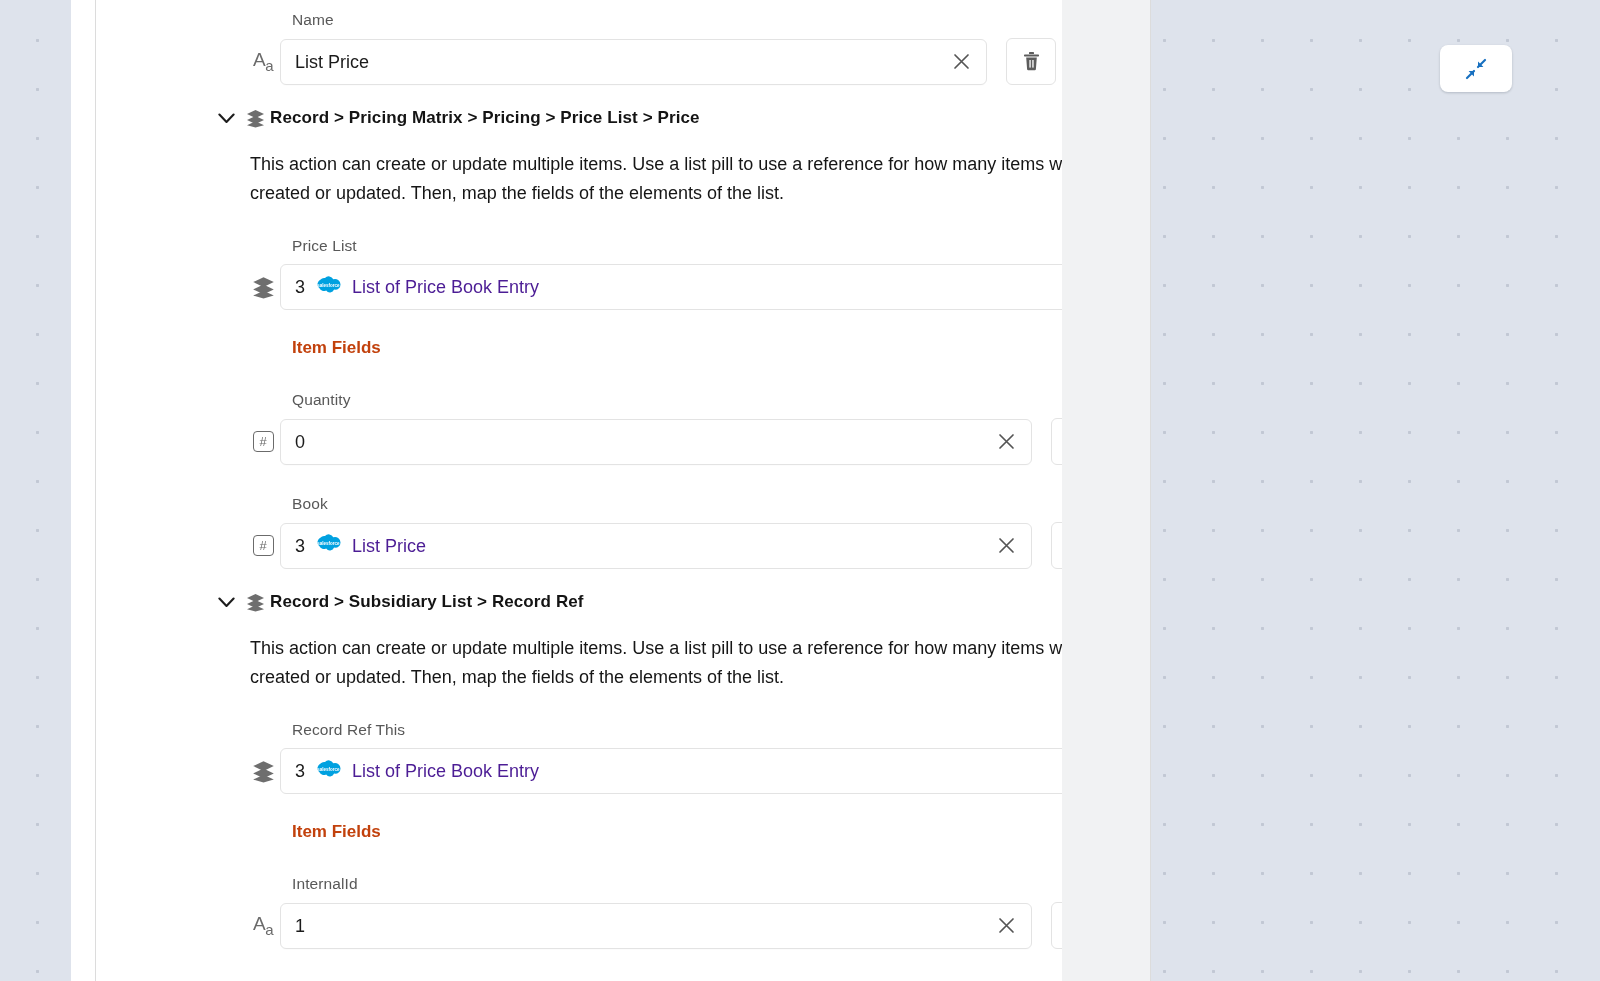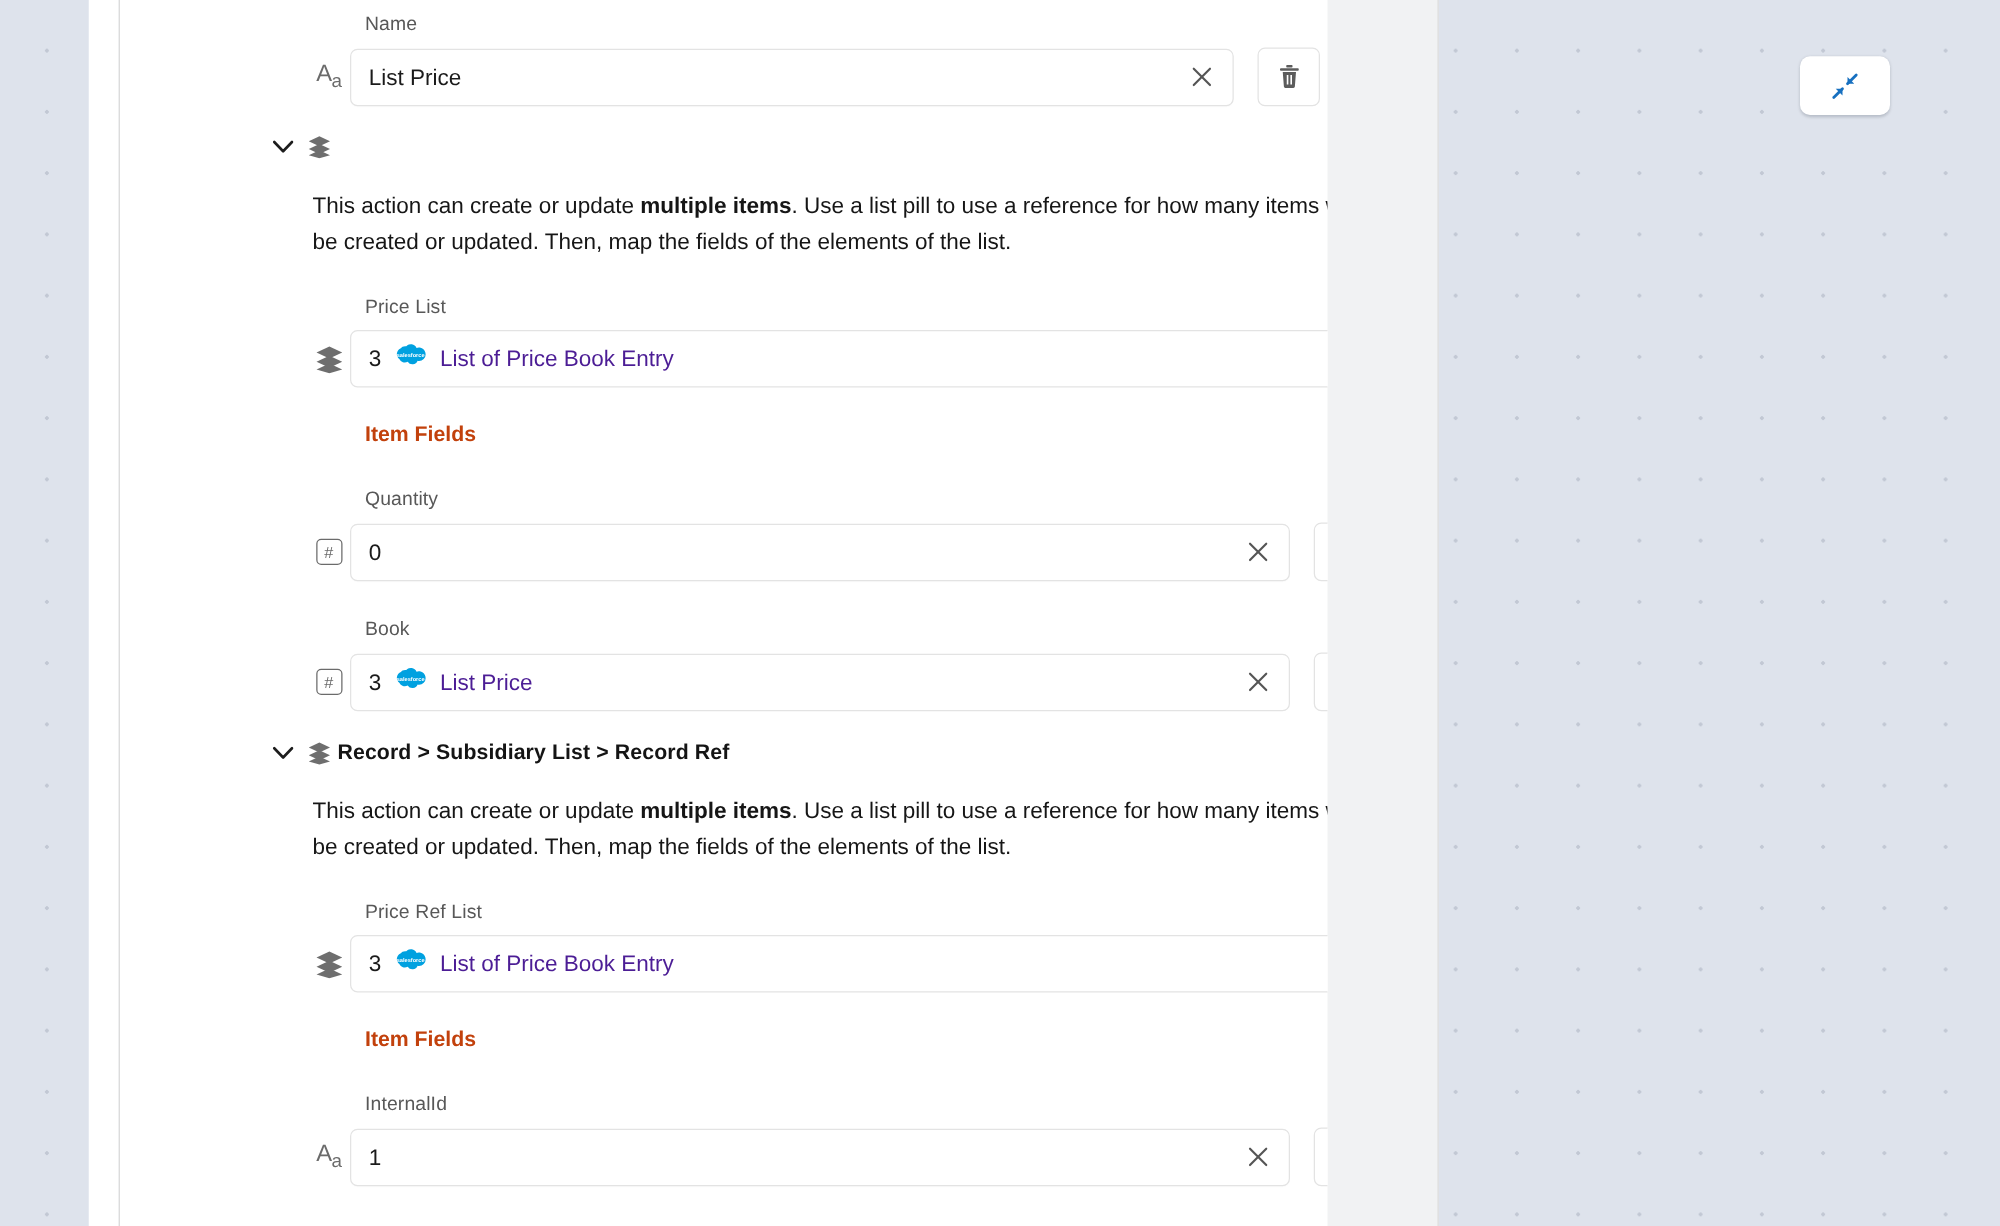--- a/index.html
+++ b/index.html
@@ -175,21 +175,21 @@
     white-space: nowrap;
     letter-spacing: .1px;
   }
 
   .section-desc {
     font-size: 18px;
     color: #161616;
     line-height: 29px;
     width: 856px;
   }
-  .section-desc b { font-weight: bold; }
+  .section-desc b { font-weight: normal; }
 
   .item-fields-head {
     font-size: 17px;
     font-weight: bold;
     color: #c2410c;
   }
 
   
   #collapse-btn {
     position: absolute;
@@ -244,20 +244,21 @@
                 <path d="M1.4 1.6 L8.5 9 L15.6 1.6" stroke="#1d1d1d" stroke-width="2.1" fill="none" stroke-linecap="round" stroke-linejoin="round"></path>
               </svg>
           </span>
           <span class="section-layers">
             <svg width="19" height="19" viewBox="0 0 19 19">
               <path d="M9.5 1 L18 5 L9.5 9 L1 5 Z" fill="#6e6e6e"></path>
               <path d="M9.5 7.1 L18 11.1 L9.5 15.1 L1 11.1 Z" fill="#6e6e6e"></path>
               <path d="M9.5 12.2 L18 16.2 L9.5 18.6 L1 16.2 Z" fill="#6e6e6e"></path>
             </svg>
           </span>
+          <span class="section-title">Record &gt; Pricing Matrix &gt; Pricing &gt; Price List &gt; Price</span>
         </div>
 
         <div class="field-block section-desc" style="left:154px; top:150px;">
           <span>This action can create or update </span><b>multiple items</b><span>. Use a list pill to use a reference for how many items will be created or updated. Then, map the fields of the elements of the list.</span>
         </div>
 
         <div class="field-block" style="left:196px; top:236px;">
           <div class="field-label">Price List</div>
         </div>
         <div class="field-block field-row" style="left:150px; top:264px; width:870px;">
@@ -348,21 +349,21 @@
             </svg>
           </span>
           <span class="section-title">Record &gt; Subsidiary List &gt; Record Ref</span>
         </div>
 
         <div class="field-block section-desc" style="left:154px; top:634px;">
           <span>This action can create or update </span><b>multiple items</b><span>. Use a list pill to use a reference for how many items will be created or updated. Then, map the fields of the elements of the list.</span>
         </div>
 
         <div class="field-block" style="left:196px; top:720px;">
-          <div class="field-label">Price Ref List</div>
+          <div class="field-label">Record Ref This</div>
         </div>
         <div class="field-block field-row" style="left:150px; top:748px; width:870px;">
           <div class="type-icon">
             <svg width="23" height="23" viewBox="0 0 19 19">
               <path d="M9.5 1 L18 5 L9.5 9 L1 5 Z" fill="#6e6e6e"></path>
               <path d="M9.5 7.1 L18 11.1 L9.5 15.1 L1 11.1 Z" fill="#6e6e6e"></path>
               <path d="M9.5 12.2 L18 16.2 L9.5 18.6 L1 16.2 Z" fill="#6e6e6e"></path>
             </svg>
           </div>
           <div class="pill-input" style="width:820px;">

